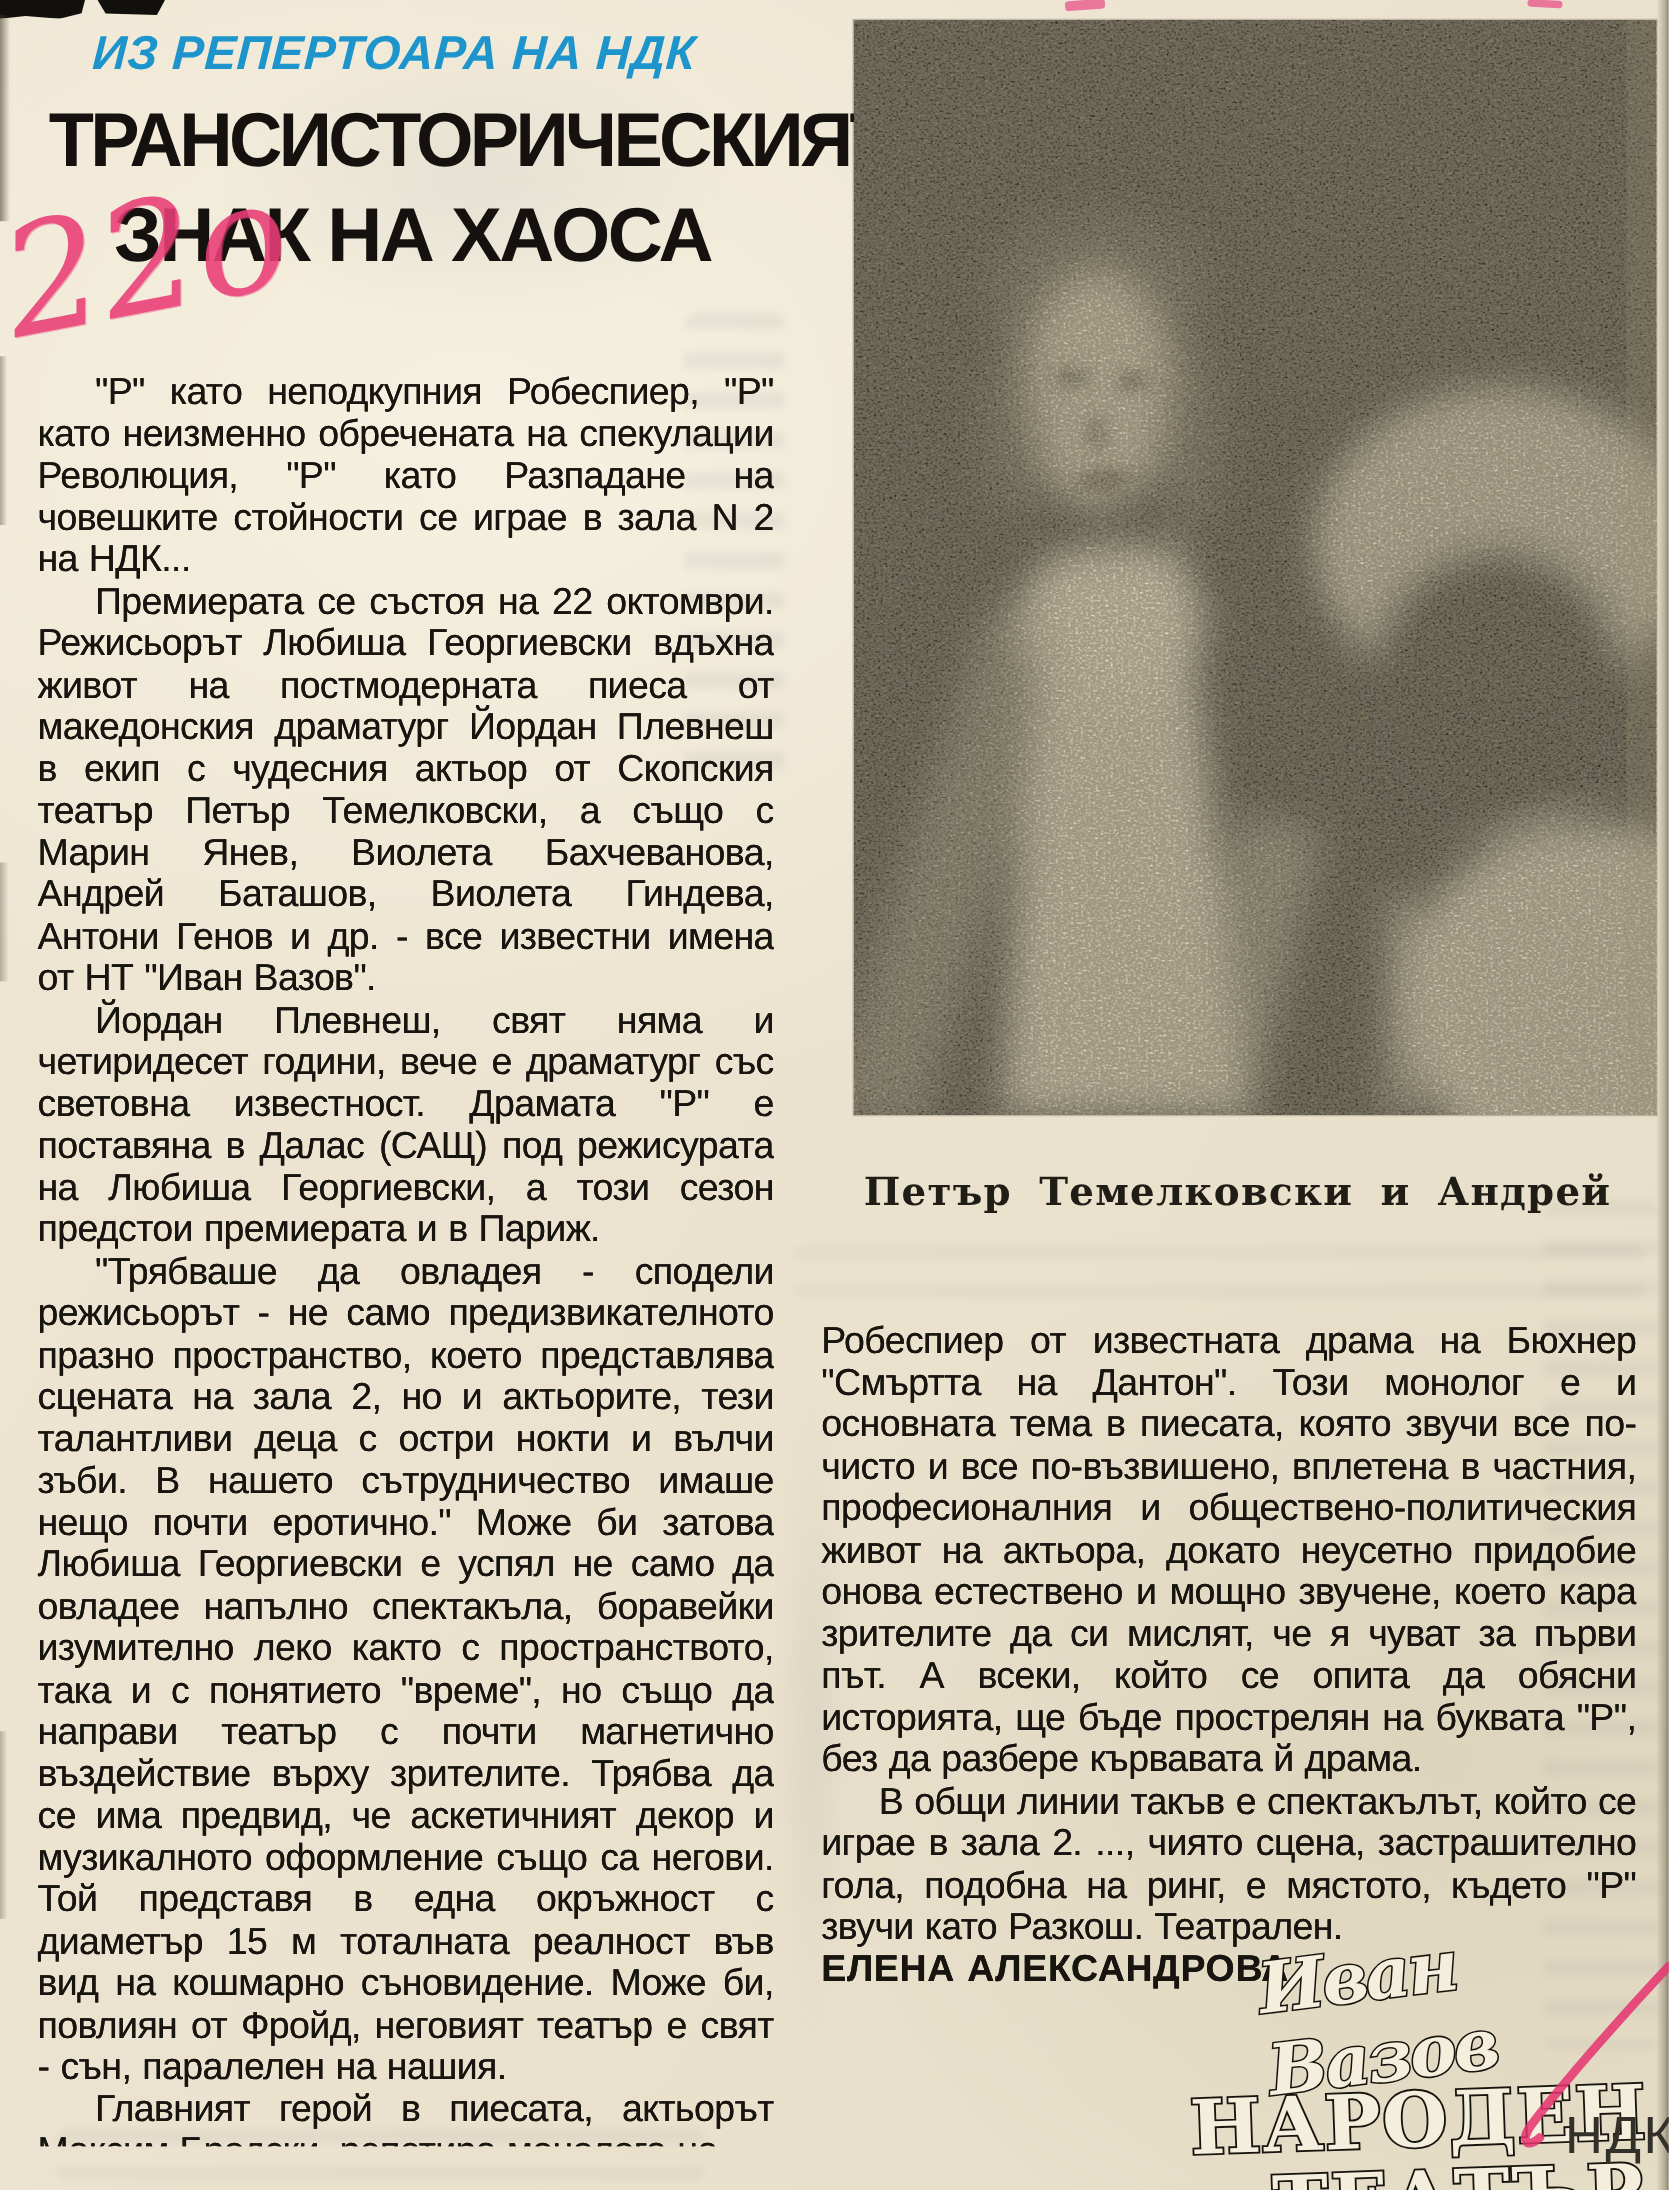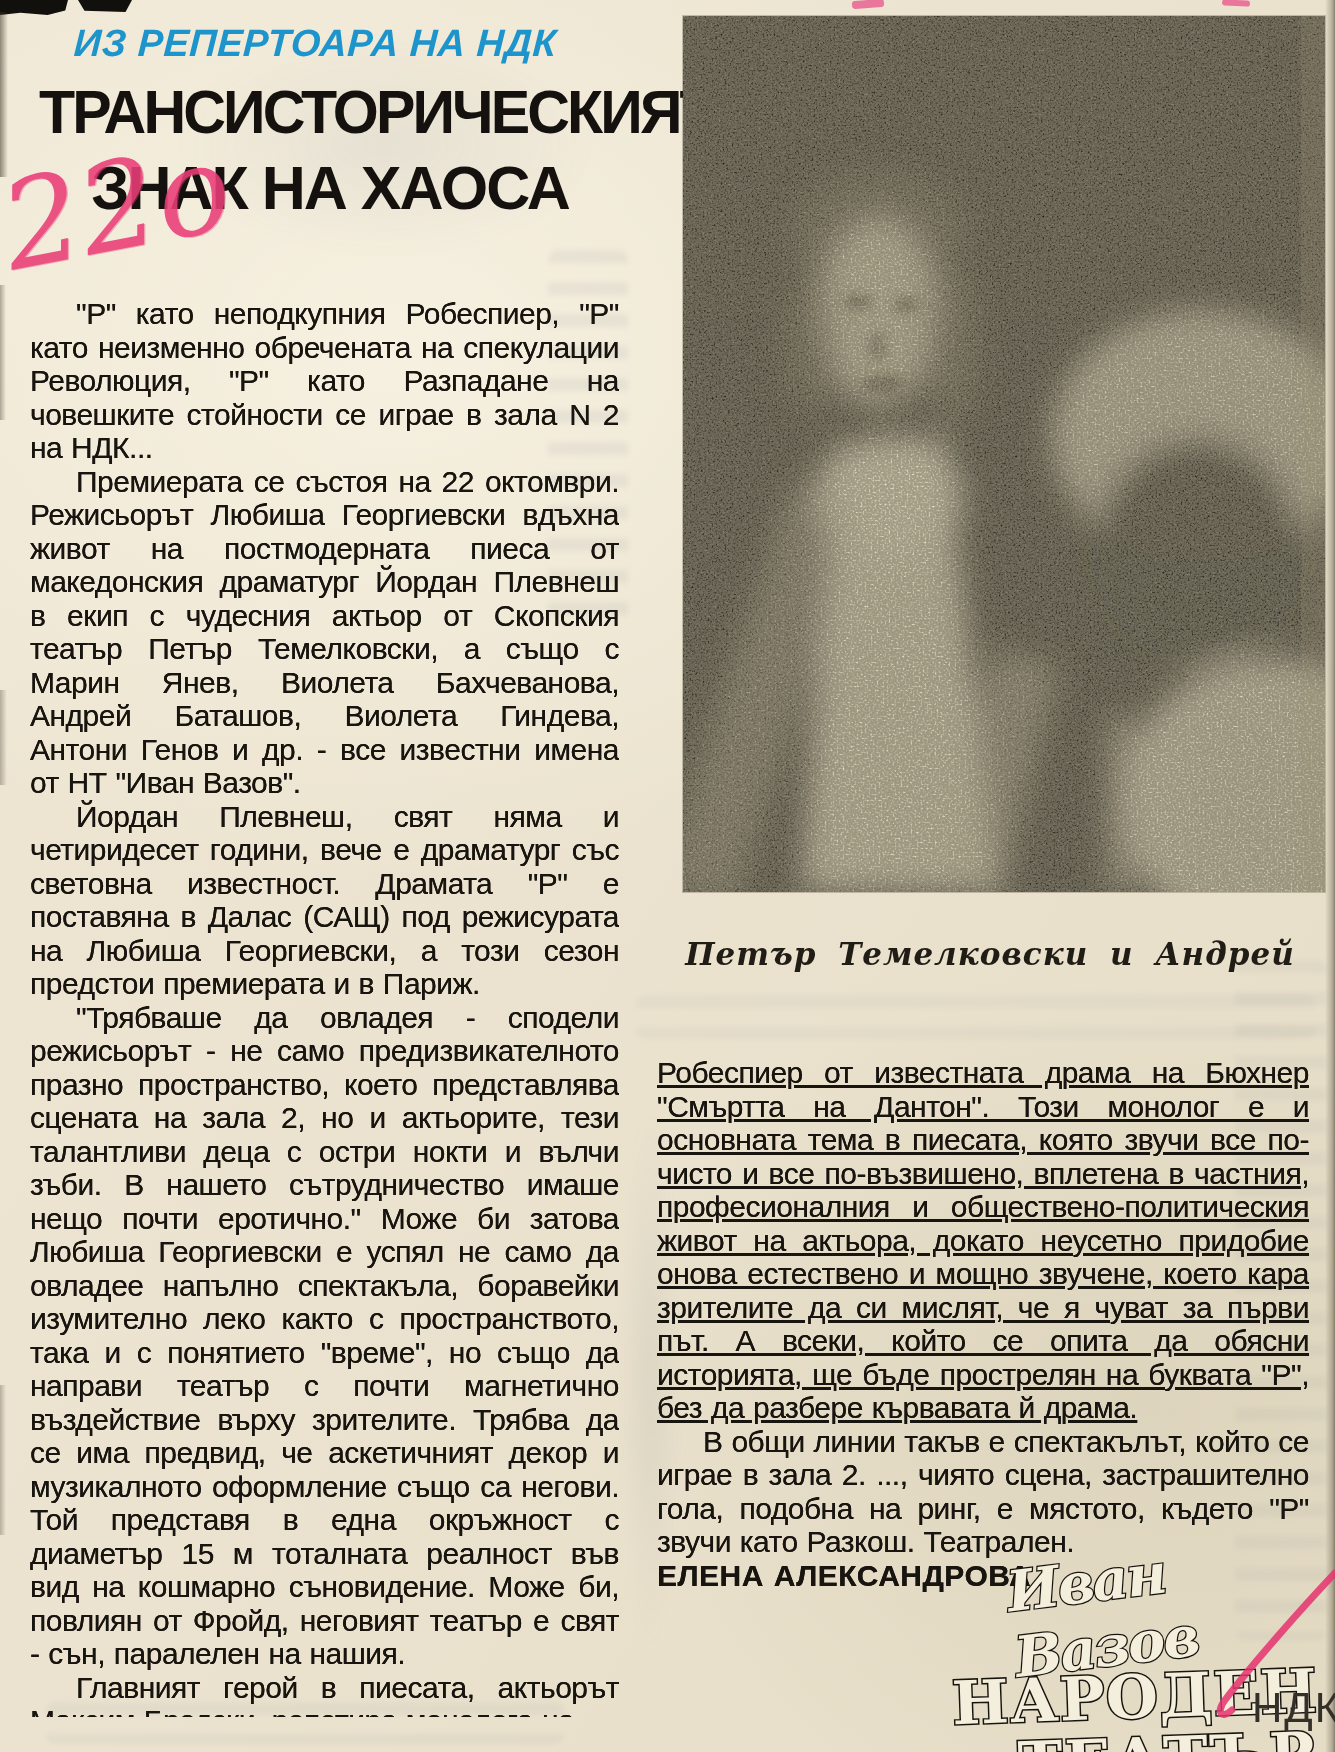--- a/index.html
+++ b/index.html
@@ -32,28 +32,28 @@
     font-family:"DejaVu Serif", serif;font-style:italic;font-weight:normal;
     font-size:122px;line-height:1;color:#ea3d77;opacity:.88;
     transform:rotate(-11deg);text-shadow:1px 1px 0 rgba(234,61,119,.45);}
 
   .bodycol{position:absolute;text-align:justify;
     font-size:30px;line-height:33.5px;letter-spacing:-0.5px;word-spacing:1px;
     color:#18140f;text-shadow:0 0 .45px #18140f;}
   .bodycol p{margin:0;text-indent:46px;}
   .col-left{left:30px;top:297px;width:589px;height:1420px;overflow:hidden;}
   .col-right{left:657px;top:1056px;width:652px;height:660px;overflow:hidden;}
-  .col-right p.cont{text-indent:0;text-decoration:underline;}
+  .col-right p.cont{text-indent:0;}
   .byline{font-weight:bold;text-align:left;padding-right:72px;margin-top:12px;
     font-size:30px;letter-spacing:.5px;text-indent:0 !important;}
 
   .photo{position:absolute;left:683px;top:16px;width:642px;height:876px;
     box-shadow:0 0 0 1px rgba(60,52,34,.25);}
   .caption{position:absolute;left:648px;top:932px;width:684px;text-align:center;
-    font-family:"DejaVu Serif", serif;font-style:italic;font-weight:bold;
+    font-family:"DejaVu Serif", serif;font-weight:bold;
     font-size:31px;line-height:44px;letter-spacing:1px;word-spacing:10px;color:#201c16;}
 
   .ghost{position:absolute;filter:blur(2.5px);opacity:.4;pointer-events:none;
     background:repeating-linear-gradient(180deg, rgba(110,118,128,.22) 0 13px, transparent 13px 32px);
     border-radius:10px;}
   .blotch{position:absolute;filter:blur(6px);opacity:.3;pointer-events:none;
     background:radial-gradient(closest-side, rgba(120,126,134,.35), transparent);}
 
   .stamp{position:absolute;pointer-events:none;color:#f4eedd;}
   .stamp span{display:block;font-family:"DejaVu Serif", serif;font-weight:bold;

